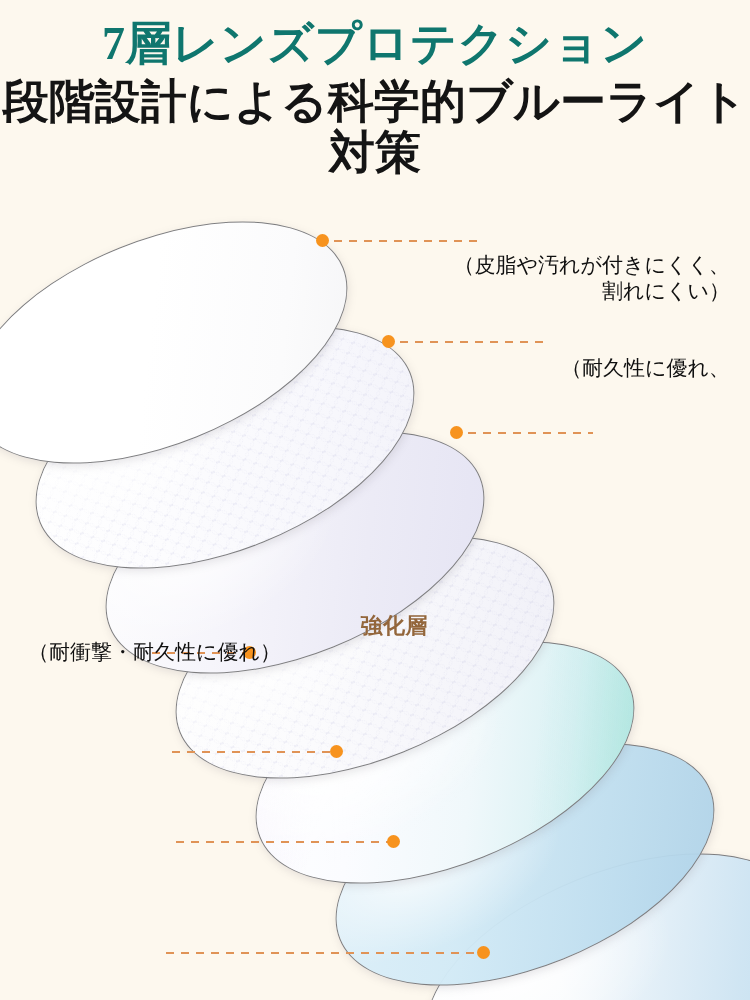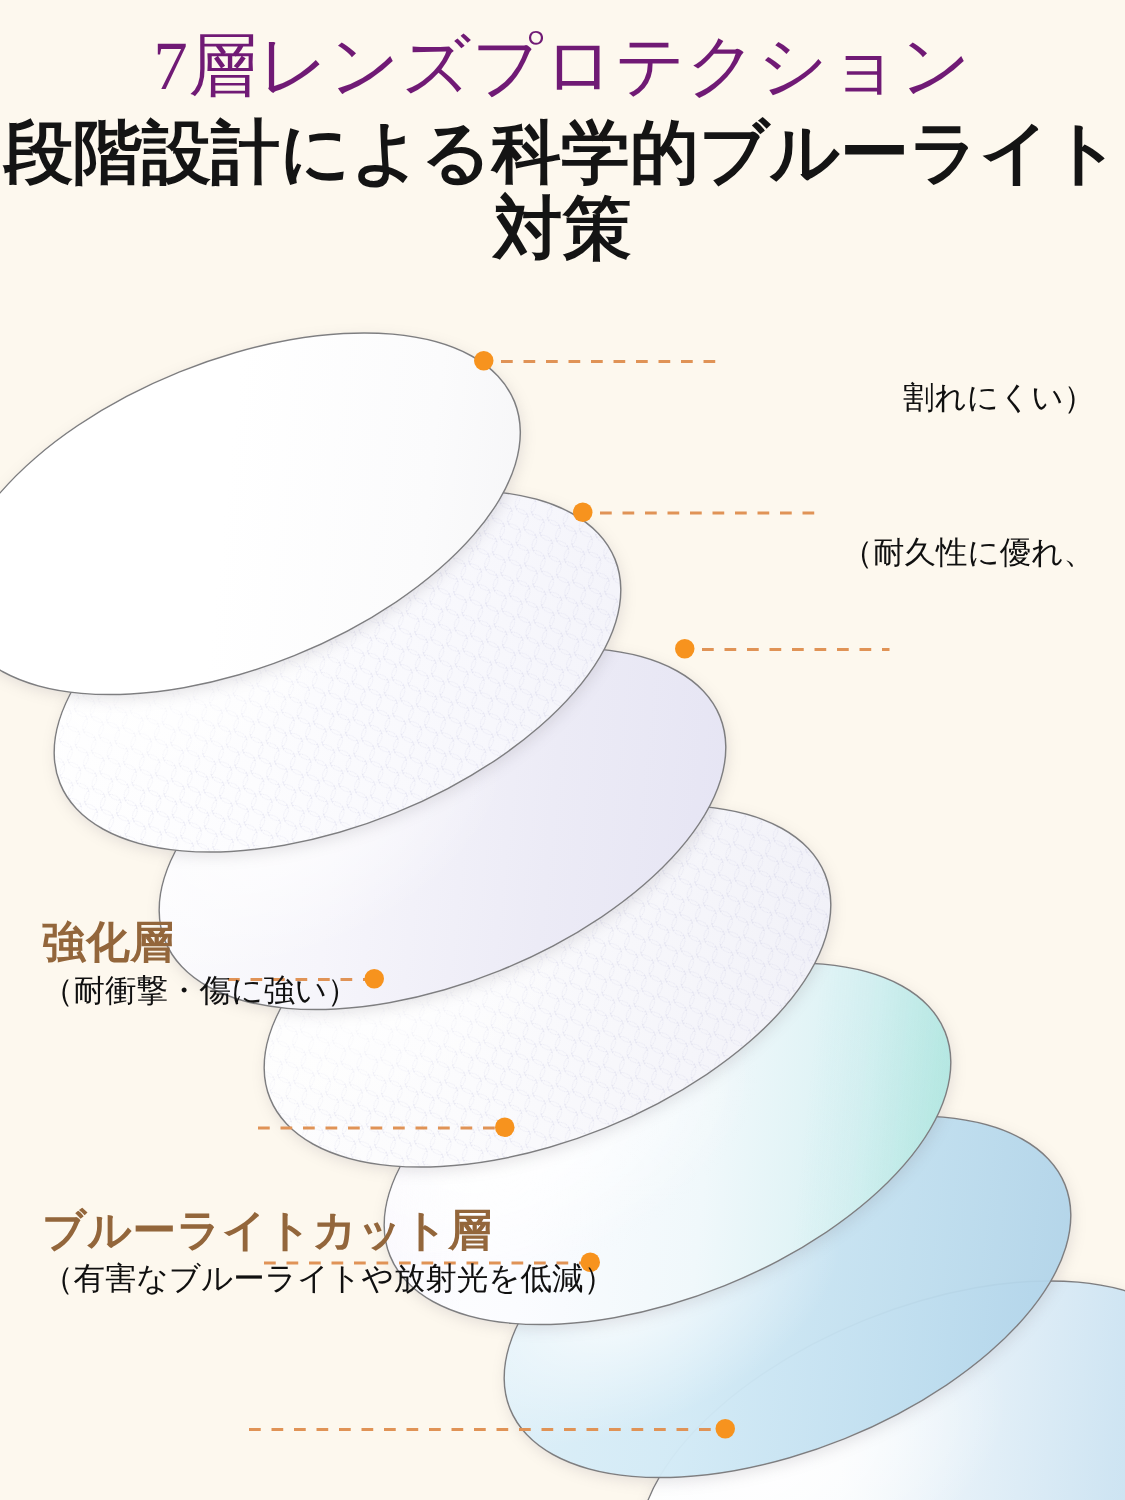--- a/index.html
+++ b/index.html
@@ -24,23 +24,23 @@
     height: 165px;
     z-index: 40;
     text-align: center;
     pointer-events: none;
   }
   #title-main {
     margin: 0;
     padding-top: 18px;
     font-size: 46px;
     line-height: 1.12;
-    font-weight: 400;
+    font-weight: 700;
     letter-spacing: 0.5px;
-    color: #701a75;
+    color: #0f766e;
     font-family: "Liberation Serif", "DejaVu Serif", serif;
   }
   #title-sub {
     margin: 0;
     padding-top: 6px;
     font-size: 46px;
     line-height: 1.12;
     font-weight: 700;
     letter-spacing: 0px;
     color: #141414;
@@ -101,26 +101,27 @@
   }
 
   
   .callout {
     position: absolute;
     z-index: 35;
     color: #151515;
   }
   .callout .c-title {
     display: block;
-    font-size: 29px;
+    font-size: 22px;
     line-height: 1.16;
     font-weight: 700;
     color: #93663b;
     letter-spacing: 0.5px;
     font-family: "Liberation Serif", "DejaVu Serif", serif;
+    text-align: right;
   }
   .callout .c-desc {
     display: block;
     font-size: 21px;
     line-height: 1.26;
     color: #101010;
     font-weight: 400;
     font-family: "Liberation Serif", "DejaVu Serif", serif;
   }
   .callout.right { text-align: right; }
@@ -218,31 +219,28 @@
 
     <div class="connector" style="left:176px; top:841px; width:212px;"></div>
     <div class="dot" style="left:387px; top:835px;"></div>
 
     <div class="connector" style="left:166px; top:952px; width:312px;"></div>
     <div class="dot" style="left:477px; top:946px;"></div>
   </div>
 
   <div class="callout right" style="left:430px; top:252px; width:300px;">
     <span class="c-title"></span>
+    <span class="c-desc">（皮脂や汚れが付きにくく、</span>
     <span class="c-desc">割れにくい）</span>
   </div>
 
   <div class="callout right" style="left:430px; top:355px; width:300px;">
     <span class="c-title"></span>
     <span class="c-desc">（耐久性に優れ、</span>
   </div>
 
   <div class="callout left" style="left:28px; top:613px; width:400px;">
     <span class="c-title">強化層</span>
-    <span class="c-desc">（耐衝撃・傷に強い）</span>
-  </div>
-
-  <div class="callout left" style="left:28px; top:805px; width:430px;">
-    <span class="c-title">ブルーライトカット層</span>
-    <span class="c-desc">（有害なブルーライトや放射光を低減）</span>
-  </div>
+    <span class="c-desc">（耐衝撃・耐久性に優れ）</span>
+  </div>
+
 
 </div>
 
 </body></html>

